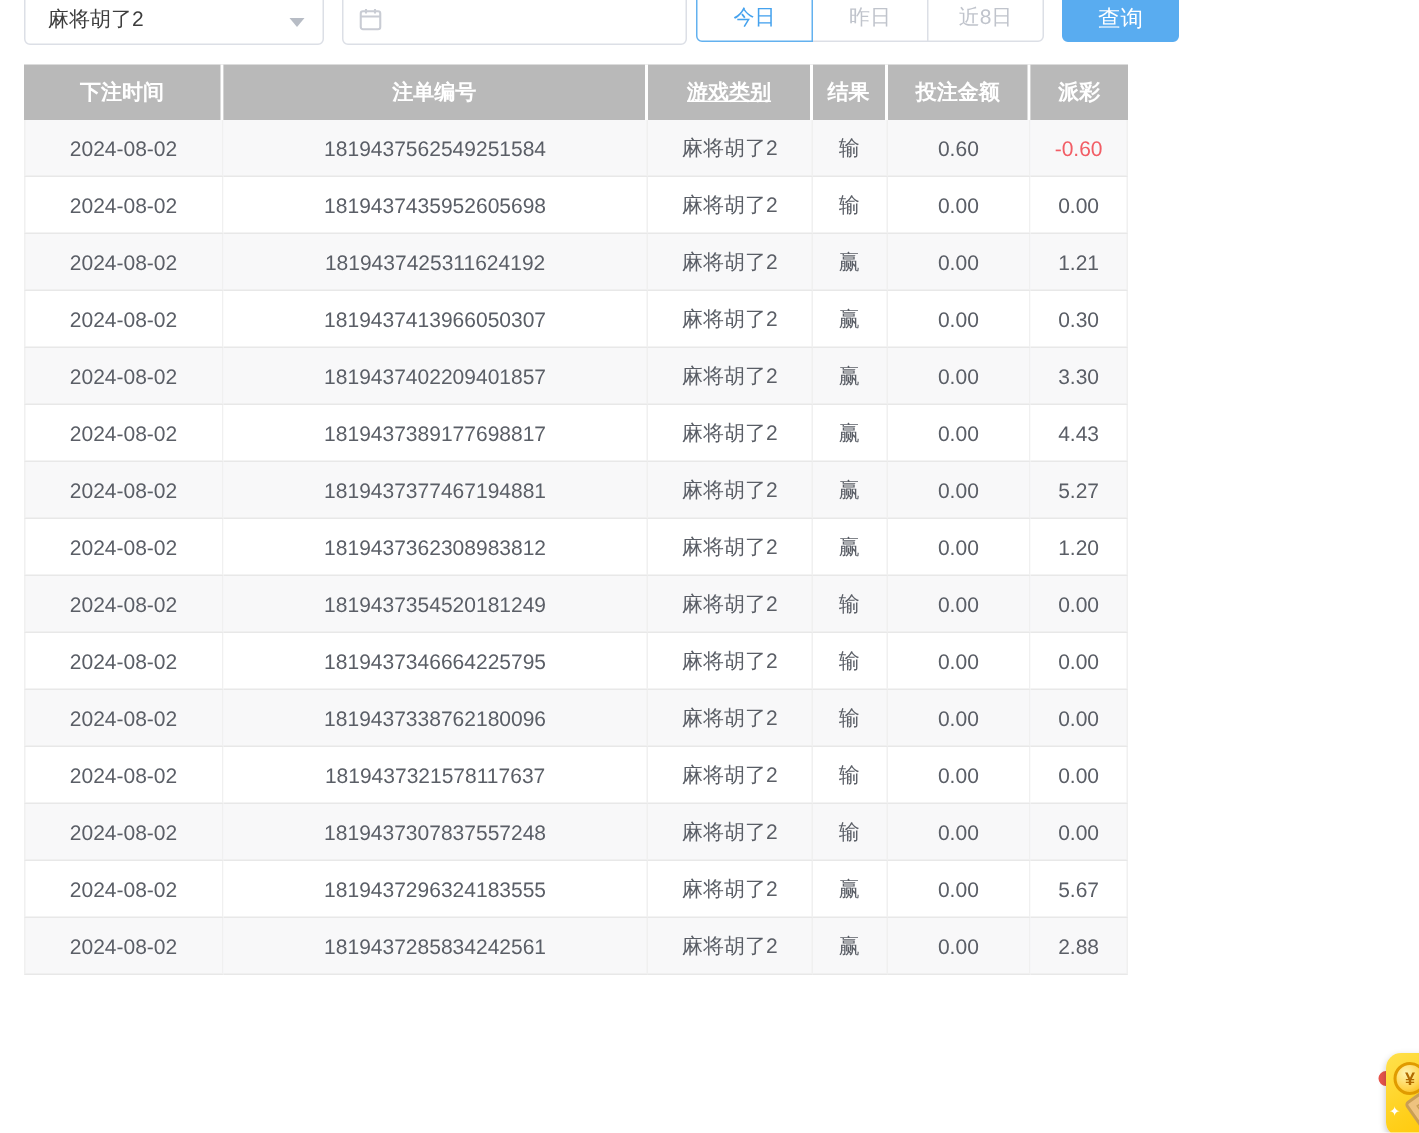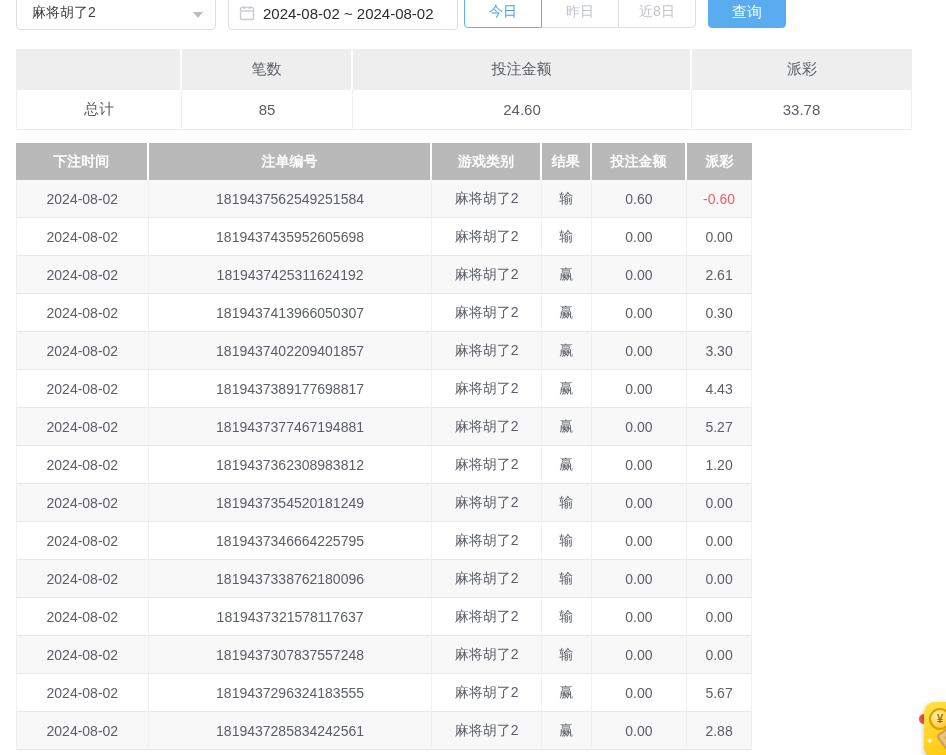--- a/index.html
+++ b/index.html
@@ -42,21 +42,21 @@
   
   .records { margin:13px 0 0 16px; width:736px; border-collapse:separate; border-spacing:0; }
   .records thead th { background:#b9b9b9; color:#fff; font-size:14px; font-weight:bold;
     height:37px; text-align:center; border-right:2px solid #fff; }
   .records thead th:last-child { border-right:none; }
   .records tbody td { height:38px; text-align:center; font-size:14px; color:#5a5e66;
     border-bottom:1px solid #e8e8e8; border-right:1px solid #f0f0f0; background:#fff; }
   .records tbody td:first-child { border-left:1px solid #f0f0f0; }
   .records tbody tr:nth-child(odd) td { background:#f8f8f9; }
   .records td.neg { color:#f25d65;margin-top:28px; }
-  .rc-c1 { width:166px; } .rc-c2 { width:331px; } .rc-c3 { width:142px; }
+  .rc-c1 { width:166px; } .rc-c2 { width:331px; } .rc-c3 { width:142px;text-decoration:underline; }
   .rc-c4 { width:62px; }  .rc-c5 { width:119px; } .rc-c6 { width:76px; }
 
   
   .float-widget { position:absolute; left:922px; top:702px; width:58px; height:56px; }
   .float-badge { position:absolute; left:-4px; top:11px; width:12px; height:12px;
     border-radius:50%; background:#e8554d; border:1px solid #fff; }
   .float-box { position:absolute; left:2px; top:0; width:56px; height:56px; border-radius:10px;
     background:linear-gradient(145deg,#ffe14d 0%,#ffcf1a 55%,#ffc400 100%);
     box-shadow:0 2px 5px rgba(0,0,0,.25); overflow:hidden; cursor:pointer; }
   .coin { position:absolute; left:5px; top:6px; width:22px; height:22px; border-radius:50%;
@@ -80,48 +80,29 @@
       <span>麻将胡了2</span>
       <span class="select-caret"></span>
     </div>
     <div class="date-box">
       <svg class="cal-icon" viewBox="0 0 16 16">
         <rect x="1.5" y="2.5" width="13" height="12" rx="1.5" fill="none" stroke="#c9ccd4" stroke-width="1.4"></rect>
         <line x1="1.5" y1="6" x2="14.5" y2="6" stroke="#c9ccd4" stroke-width="1.4"></line>
         <line x1="5" y1="1" x2="5" y2="4" stroke="#c9ccd4" stroke-width="1.4"></line>
         <line x1="11" y1="1" x2="11" y2="4" stroke="#c9ccd4" stroke-width="1.4"></line>
       </svg>
-      <span>2024-08-02 ~ 2024-08-02</span>
     </div>
     <div class="btn-group">
       <button class="qbtn active">今日</button>
       <button class="qbtn">昨日</button>
       <button class="qbtn">近8日</button>
     </div>
     <button class="query-btn">查询</button>
   </div>
 
-  <table class="summary">
-    <thead>
-      <tr>
-        <th class="sum-c1"></th>
-        <th class="sum-c2">笔数</th>
-        <th class="sum-c3">投注金额</th>
-        <th class="sum-c4">派彩</th>
-      </tr>
-    </thead>
-    <tbody>
-      <tr>
-        <td>总计</td>
-        <td>85</td>
-        <td>24.60</td>
-        <td>33.78</td>
-      </tr>
-    </tbody>
-  </table>
 
   <table class="records">
     <thead>
       <tr>
         <th class="rc-c1">下注时间</th>
         <th class="rc-c2">注单编号</th>
         <th class="rc-c3">游戏类别</th>
         <th class="rc-c4">结果</th>
         <th class="rc-c5">投注金额</th>
         <th class="rc-c6">派彩</th>
@@ -143,21 +124,21 @@
       <td>输</td>
       <td>0.00</td>
       <td>0.00</td>
     </tr>
         <tr>
       <td>2024-08-02</td>
       <td>1819437425311624192</td>
       <td>麻将胡了2</td>
       <td>赢</td>
       <td>0.00</td>
-      <td>2.61</td>
+      <td>1.21</td>
     </tr>
         <tr>
       <td>2024-08-02</td>
       <td>1819437413966050307</td>
       <td>麻将胡了2</td>
       <td>赢</td>
       <td>0.00</td>
       <td>0.30</td>
     </tr>
         <tr>

